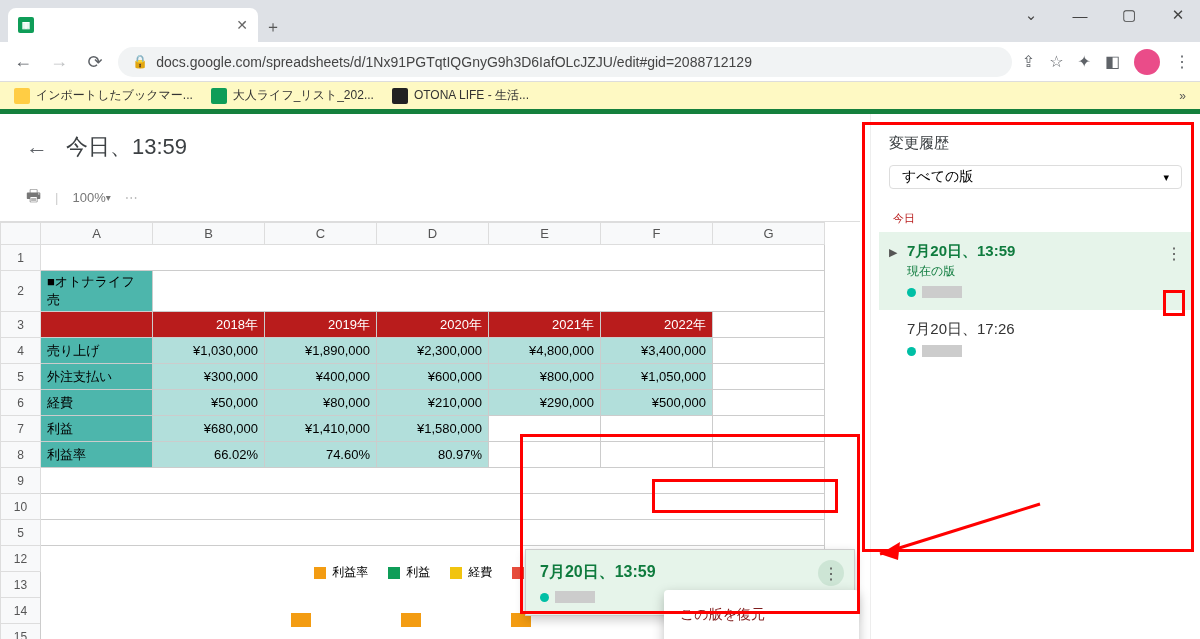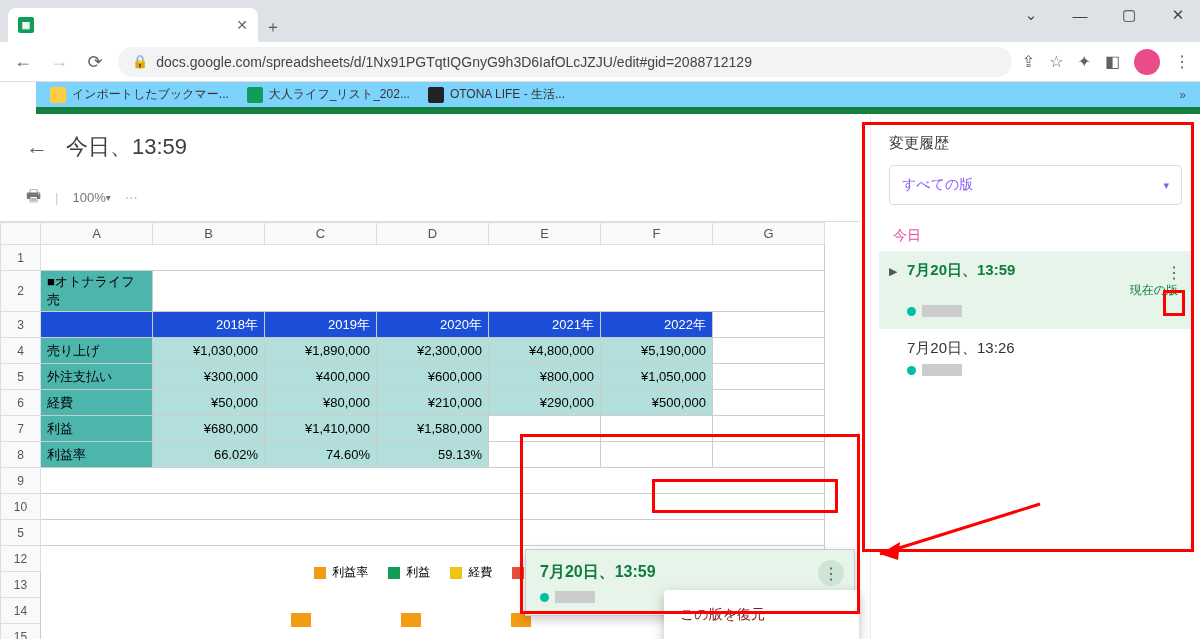--- a/index.html
+++ b/index.html
@@ -18,21 +18,21 @@
 
 
 .nav-bar { height: 40px; background: #fff; border-bottom: 1px solid #ddd; display: flex; align-items: center; padding: 0 10px; gap: 10px; }
 .nav-icon { width: 26px; height: 26px; display: flex; align-items: center; justify-content: center; color: #5f6368; font-size: 18px; }
 .url-box { flex: 1; height: 30px; background: #f1f3f4; border-radius: 15px; display: flex; align-items: center; padding: 0 14px; font-size: 14px; color: #444; gap: 8px; }
 .lock { font-size: 13px; color: #5f6368; }
 .url-actions { display: flex; gap: 14px; color: #5f6368; align-items: center; }
 .avatar-dot { width: 26px; height: 26px; border-radius: 50%; background: #ea4c89; }
 
 
-.bookmark-bar { height: 32px; background: #7dd3fc; border-bottom: 7px solid #15803d; display: flex; align-items: center; padding: 0 14px; gap: 18px; font-size: 12px; color: #333; margin-left: 36px; }
+.bookmark-bar { height: 32px; background: #fef9c3; border-bottom: 5px solid #15803d; display: flex; align-items: center; padding: 0 14px; gap: 18px; font-size: 12px; color: #333; }
 .bookmark-bar .bm { display: flex; align-items: center; gap: 6px; }
 .bm-icon { width: 16px; height: 16px; border-radius: 2px; }
 .bm-icon.folder { background: #ffcd44; }
 .bm-icon.green { background: #0f9d58; }
 .bm-icon.black { background: #222; }
 
 
 .page { position: relative; height: calc(639px - 42px - 40px - 32px); }
 .page-header { display: flex; align-items: center; padding: 18px 26px; gap: 18px; }
 .page-header .back-arrow { font-size: 22px; color: #5f6368; }
@@ -48,44 +48,44 @@
 
 
 .sheet-wrap { border-top: 1px solid #ddd; position: relative; margin-right: 340px; }
 table.sheet { border-collapse: collapse; font-size: 13px; }
 .col-header td { background: #f8f9fa; border: 1px solid #ddd; text-align: center; color: #555; height: 22px; }
 .col-header td:first-child { width: 40px; }
 .col-header td:not(:first-child) { width: 112px; }
 .row-num { background: #f8f9fa; border: 1px solid #ddd; text-align: center; color: #555; font-size: 12px; width: 40px; height: 26px; }
 td.cell { border: 1px solid #ccc; padding: 2px 6px; height: 26px; text-align: right; }
 td.cell.left { text-align: left; }
-.hdr-cell { background: #1d4ed8; color: #fff; text-align: left; padding-left: 6px; }
+.hdr-cell { background: #b91c1c; color: #fff; text-align: left; padding-left: 6px; }
 .label-cell { background: #4db6ac; text-align: left; padding-left: 6px; }
 .data-cell { background: #b2dfdb; }
 .empty-cell { background: #fff; }
 
 
 .chart-area { margin: 8px 0 0 40px; padding: 10px; font-size: 12px; }
 .legend { display: flex; gap: 20px; justify-content: center; padding-bottom: 8px; }
 .legend span { display: flex; align-items: center; gap: 6px; }
 .swatch { width: 12px; height: 12px; }
 .y-label { font-size: 11px; color: #555; padding: 6px 0; }
 .bars-row { display: flex; gap: 90px; padding-left: 200px; }
 .bar-stub { width: 20px; height: 14px; background: #f39c12; }
 
 
 .right-panel { position: absolute; top: 0; right: 0; width: 330px; height: 100%; border-left: 1px solid #eee; background: #fff; padding: 16px 8px; }
 .panel-title { font-size: 15px; color: #3c4043; padding: 4px 10px 12px; }
-.version-select { margin: 0 10px 16px; border: 1px solid #ddd; border-radius: 4px; height: 40px; display: flex; align-items: center; padding: 0 12px; font-size: 14px; color: #8b5cf6; justify-content: space-between; }
-.section-label { font-size: 14px; color: #ec4899; padding: 6px 14px; }
+.version-select { margin: 0 10px 16px; border: 1px solid #ddd; border-radius: 4px; height: 24px; display: flex; align-items: center; padding: 0 12px; font-size: 14px; color: #000000; justify-content: space-between; }
+.section-label { font-size: 11px; color: #b91c1c; padding: 6px 14px; }
 .version-item { padding: 10px 14px 12px 28px; position: relative; }
 .version-item.current { background: #e6f4ea; }
 .version-item .vtime { font-size: 15px; font-weight: bold; color: #333; }
 .version-item.current .vtime { color: #0f7b3e; }
-.version-item .vsub { font-size: 12px; color: #0f7b3e; margin-top: 2px; text-align: right; }
+.version-item .vsub { font-size: 12px; color: #0f7b3e; margin-top: 2px; }
 .version-item .editor-row { display: flex; align-items: center; gap: 6px; margin-top: 6px; }
 .editor-dot { width: 9px; height: 9px; border-radius: 50%; background: #00bfa5; }
 .editor-bar { width: 40px; height: 12px; background: #ccc; }
 .version-item .arrow { position: absolute; left: 10px; top: 14px; font-size: 11px; color: #555; }
 .version-more { position: absolute; right: 10px; top: 12px; font-size: 16px; color: #555; }
 
 
 .annot { position: absolute; border: 3px solid #f00; pointer-events: none; }
 
 
@@ -204,21 +204,21 @@
         <td class="cell hdr-cell">2022年</td>
         <td class="cell empty-cell"></td>
       </tr>
       <tr>
         <td class="row-num">4</td>
         <td class="cell label-cell left">売り上げ</td>
         <td class="cell data-cell">¥1,030,000</td>
         <td class="cell data-cell">¥1,890,000</td>
         <td class="cell data-cell">¥2,300,000</td>
         <td class="cell data-cell">¥4,800,000</td>
-        <td class="cell data-cell">¥5,190,000</td>
+        <td class="cell data-cell">¥3,400,000</td>
         <td class="cell empty-cell"></td>
       </tr>
       <tr>
         <td class="row-num">5</td>
         <td class="cell label-cell left">外注支払い</td>
         <td class="cell data-cell">¥300,000</td>
         <td class="cell data-cell">¥400,000</td>
         <td class="cell data-cell">¥600,000</td>
         <td class="cell data-cell">¥800,000</td>
         <td class="cell data-cell">¥1,050,000</td>
@@ -242,21 +242,21 @@
         <td class="cell data-cell">¥1,580,000</td>
         <td class="cell empty-cell"></td>
         <td class="cell empty-cell"></td>
         <td class="cell empty-cell"></td>
       </tr>
       <tr>
         <td class="row-num">8</td>
         <td class="cell label-cell left">利益率</td>
         <td class="cell data-cell">66.02%</td>
         <td class="cell data-cell">74.60%</td>
-        <td class="cell data-cell">59.13%</td>
+        <td class="cell data-cell">80.97%</td>
         <td class="cell empty-cell"></td>
         <td class="cell empty-cell"></td>
         <td class="cell empty-cell"></td>
       </tr>
       <tr>
             <td class="row-num">9</td>
             <td class="cell empty-cell" colspan="7"></td>
           </tr>
       <tr>
             <td class="row-num">10</td>
@@ -323,21 +323,21 @@
       <div class="vtime">7月20日、13:59</div>
       <div class="vsub">現在の版</div>
       <div class="editor-row">
         <span class="editor-dot"></span>
         <span class="editor-bar"></span>
       </div>
       <span class="version-more">⋮</span>
     </div>
 
     <div class="version-item">
-      <div class="vtime" style="font-weight:normal;">7月20日、13:26</div>
+      <div class="vtime" style="font-weight:normal;">7月20日、17:26</div>
       <div class="editor-row">
         <span class="editor-dot"></span>
         <span class="editor-bar"></span>
       </div>
     </div>
   </div>
 
   <div class="popup">
     <div class="ptime">7月20日、13:59</div>
     <div class="editor-row">

